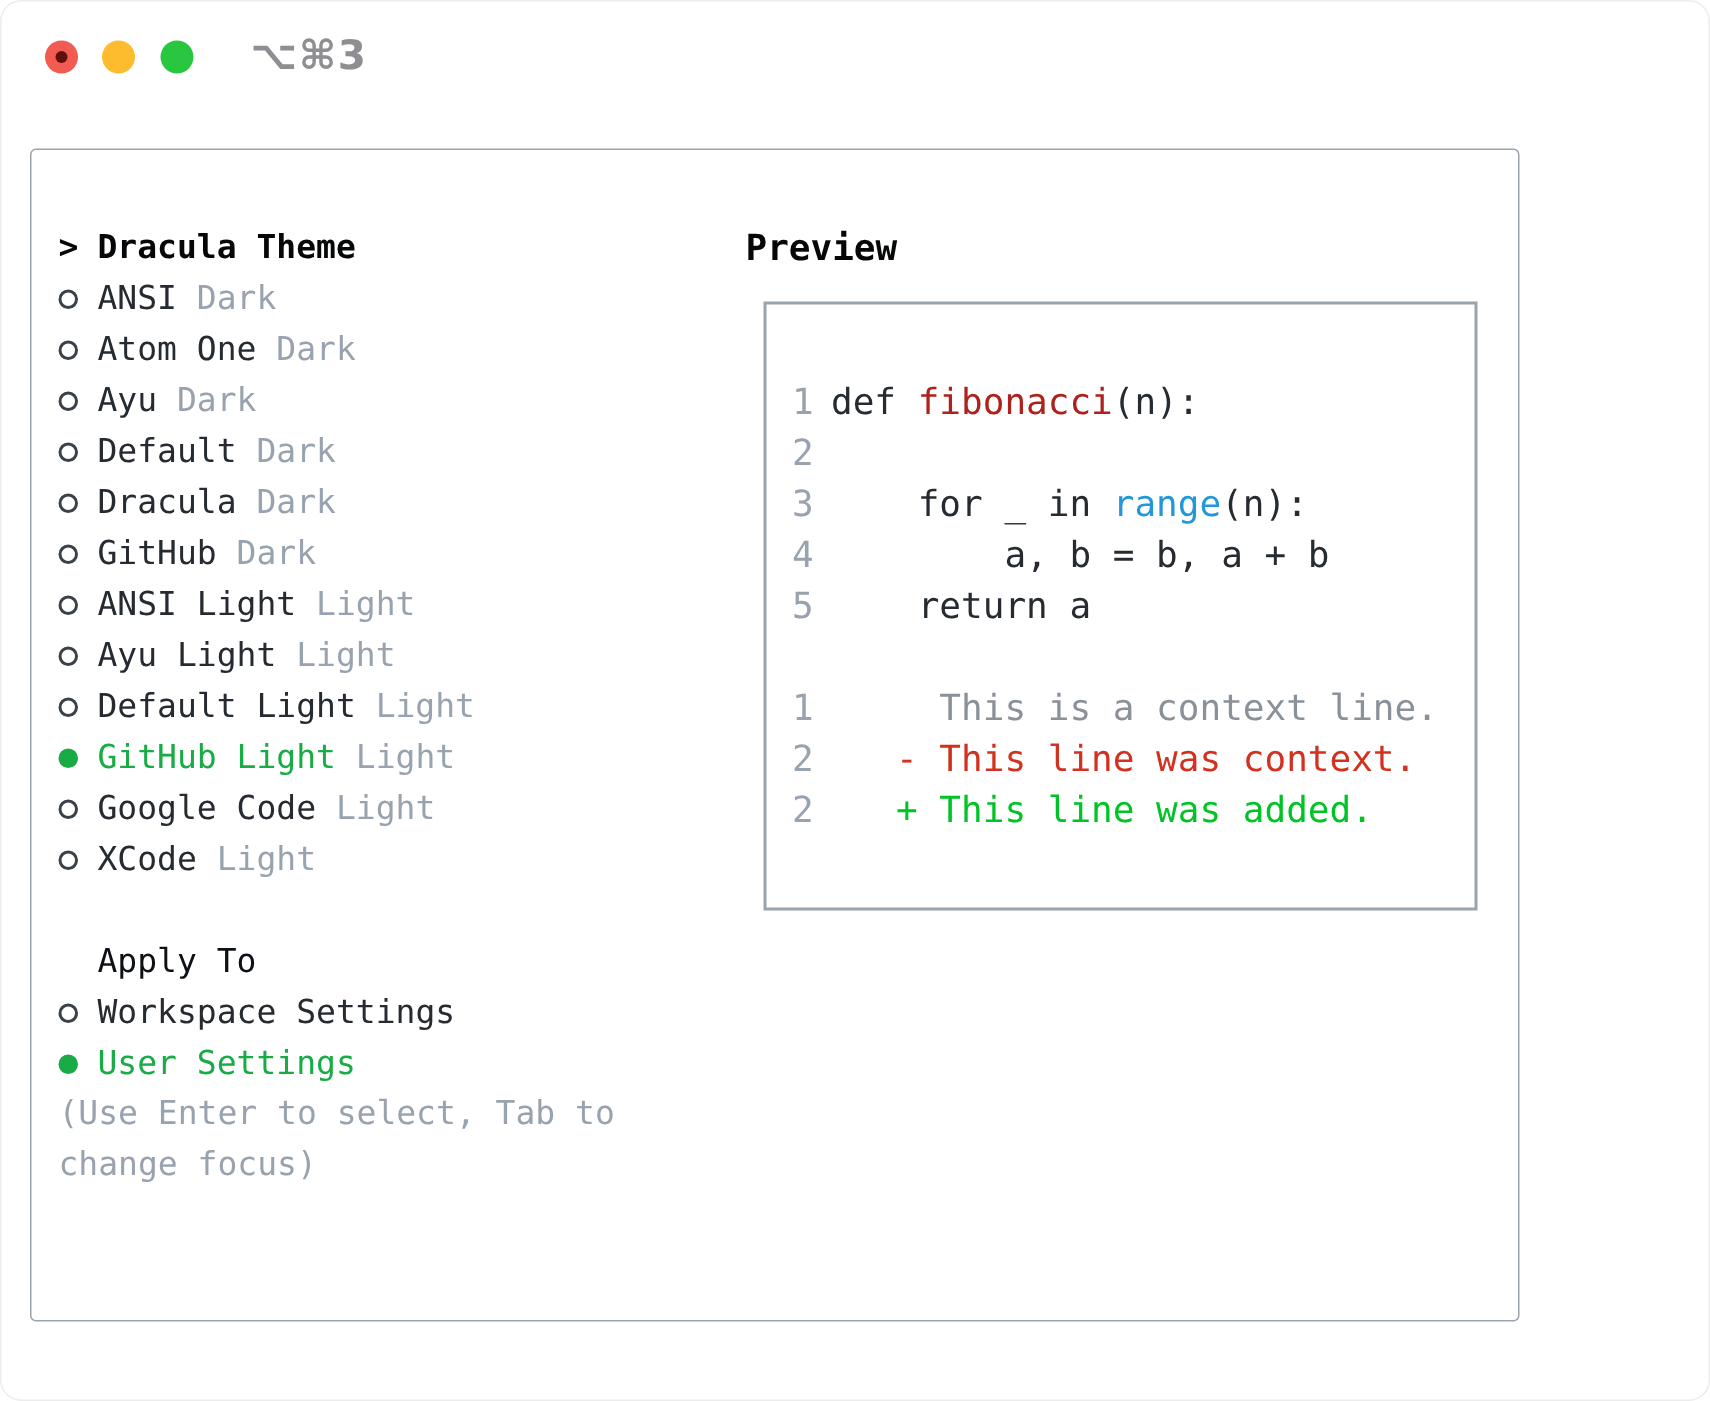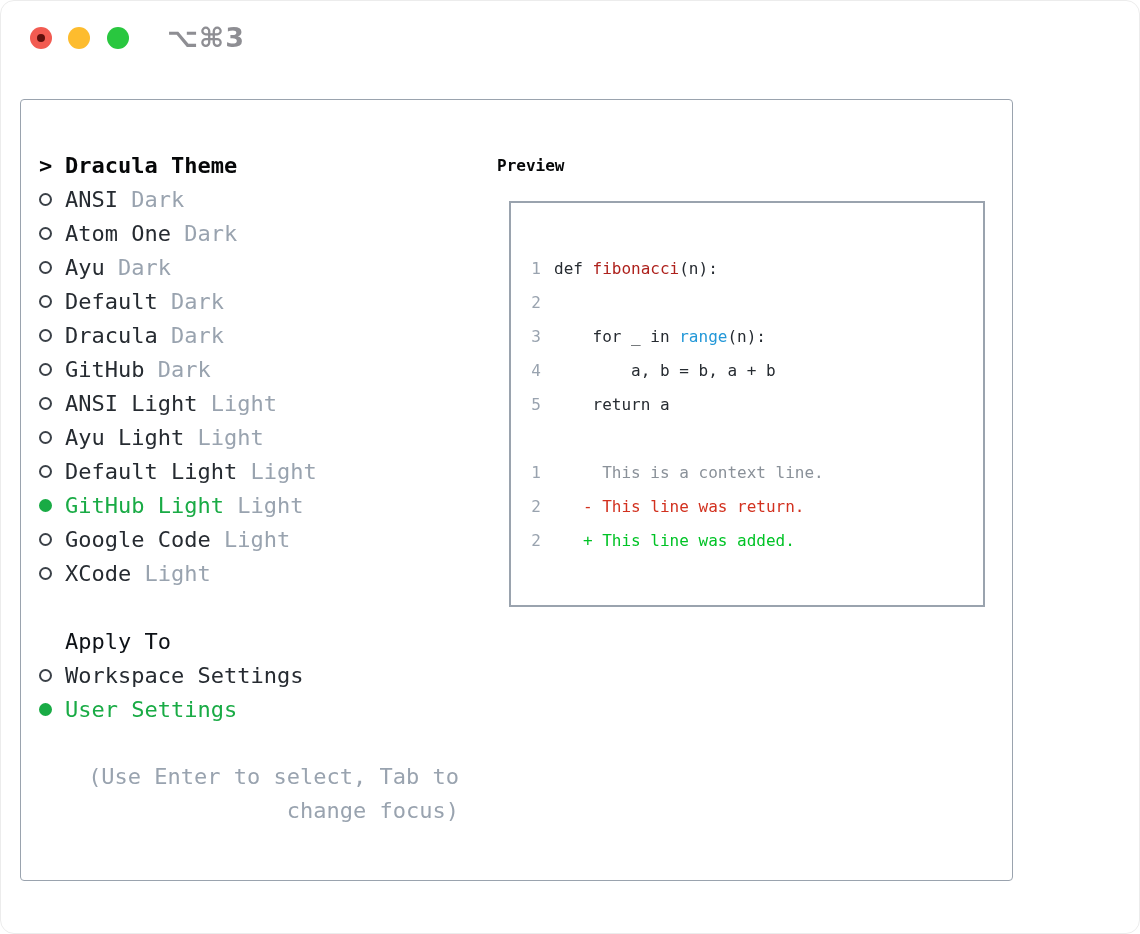--- a/index.html
+++ b/index.html
@@ -34,24 +34,24 @@
   .prompt { font-weight: bold; color: var(--heading); }
   .hname  { font-weight: bold; color: var(--heading); }
   .hname2 { color: #0d1116; }
   .circle { width: 13px; height: 13px; border: 2px solid var(--circle-stroke);
             border-radius: 50%; box-sizing: border-box; }
   .circle.filled { background: var(--green-select); border-color: var(--green-select); }
   .tname { color: var(--ink); }
   .tname.selected { color: var(--green-select); }
   .ttag { color: var(--dim); margin-left: 1ch; }
   .apply-heading { margin-top: 34px; }
-  .hint { margin-top: 34px; width: 420px; line-height: 34px; color: var(--dim);
-          white-space: normal; text-align: right; }
+  .hint { width: 420px; line-height: 34px; color: var(--dim);
+          white-space: normal; }
   
-  .col-right { position: absolute; left: 476px; top: 48px; font-size: 16px; }
+  .col-right { position: absolute; left: 476px; top: 48px; font-size: 24px; }
   .preview-heading { height: 34px; display: flex; align-items: center;
                      font-weight: bold; color: var(--heading); }
   .preview-box { margin-left: 12px; margin-top: 19px; width: 476px; height: 406px;
                  border: 2px solid var(--panel-border); box-sizing: border-box;
                  padding: 48px 0 0 17px; }
   .code-line { display: flex; align-items: center; height: 34px; white-space: pre; }
   .ln { width: 13px; margin-right: 13px; text-align: right; color: var(--dim); flex: none; }
   .c-fg      { color: var(--ink); }
   .c-func    { color: var(--red-function); }
   .c-num     { color: var(--teal-number); }
@@ -111,20 +111,20 @@
       <div class="preview-heading">Preview</div>
       <div class="preview-box">
         <div>
             <div class="code-line"><span class="ln">1</span><span class="code-text"><span class="c-fg">def </span><span class="c-func">fibonacci</span><span class="c-fg">(n):</span></span></div>
             <div class="code-line"><span class="ln">2</span></div>
             <div class="code-line"><span class="ln">3</span><span class="code-text"><span class="c-fg">    for _ in </span><span class="c-builtin">range</span><span class="c-fg">(n):</span></span></div>
             <div class="code-line"><span class="ln">4</span><span class="code-text"><span class="c-fg">        a, b = b, a + b</span></span></div>
             <div class="code-line"><span class="ln">5</span><span class="code-text"><span class="c-fg">    return a</span></span></div>
             <div class="code-line"><span class="ln"></span><span class="code-text"></span></div>
             <div class="code-line"><span class="ln">1</span><span class="code-text"><span class="c-context">     This is a context line.</span></span></div>
-            <div class="code-line"><span class="ln">2</span><span class="code-text"><span class="c-deleted">   - This line was return.</span></span></div>
+            <div class="code-line"><span class="ln">2</span><span class="code-text"><span class="c-deleted">   - This line was context.</span></span></div>
             <div class="code-line"><span class="ln">2</span><span class="code-text"><span class="c-added">   + This line was added.</span></span></div>
           </div>
       </div>
     </div>
 
   </div>
 </div>
 
 </body></html>

